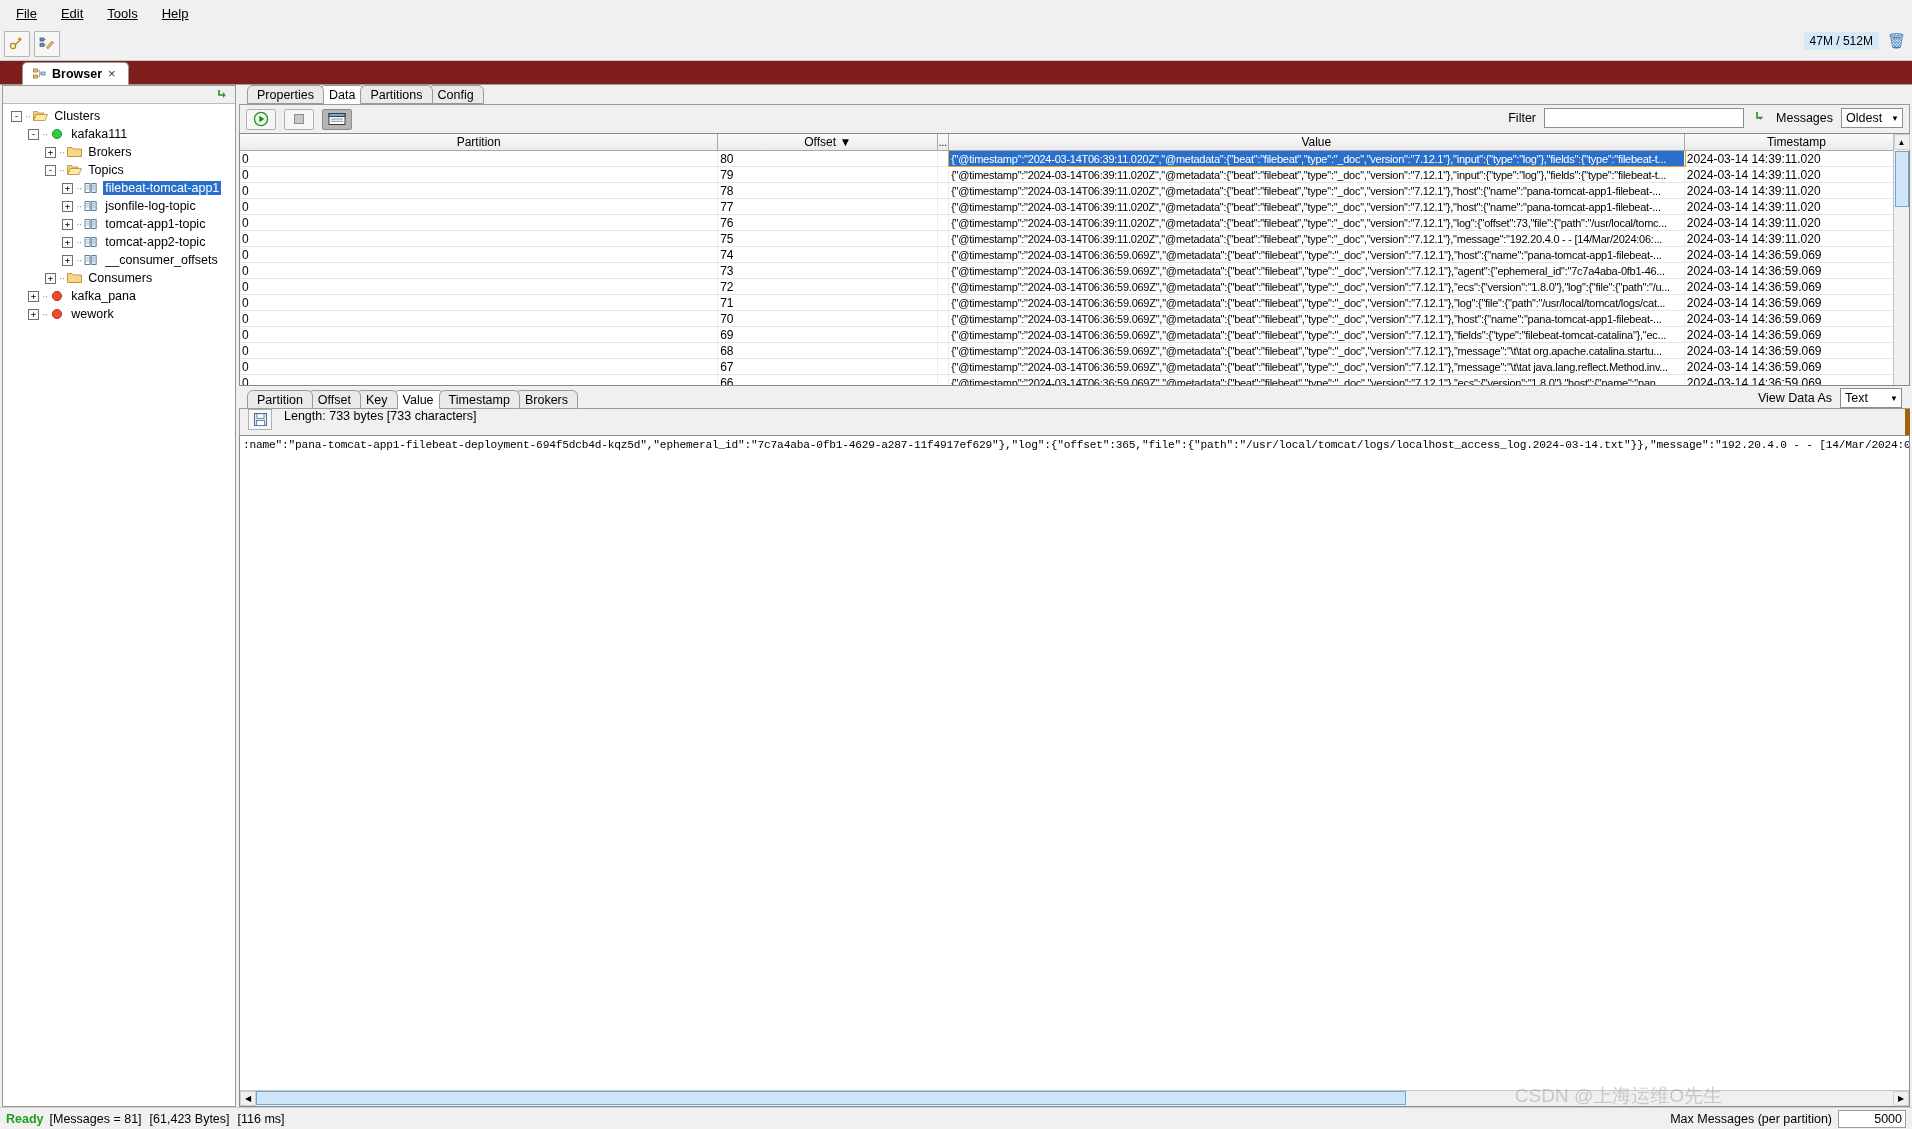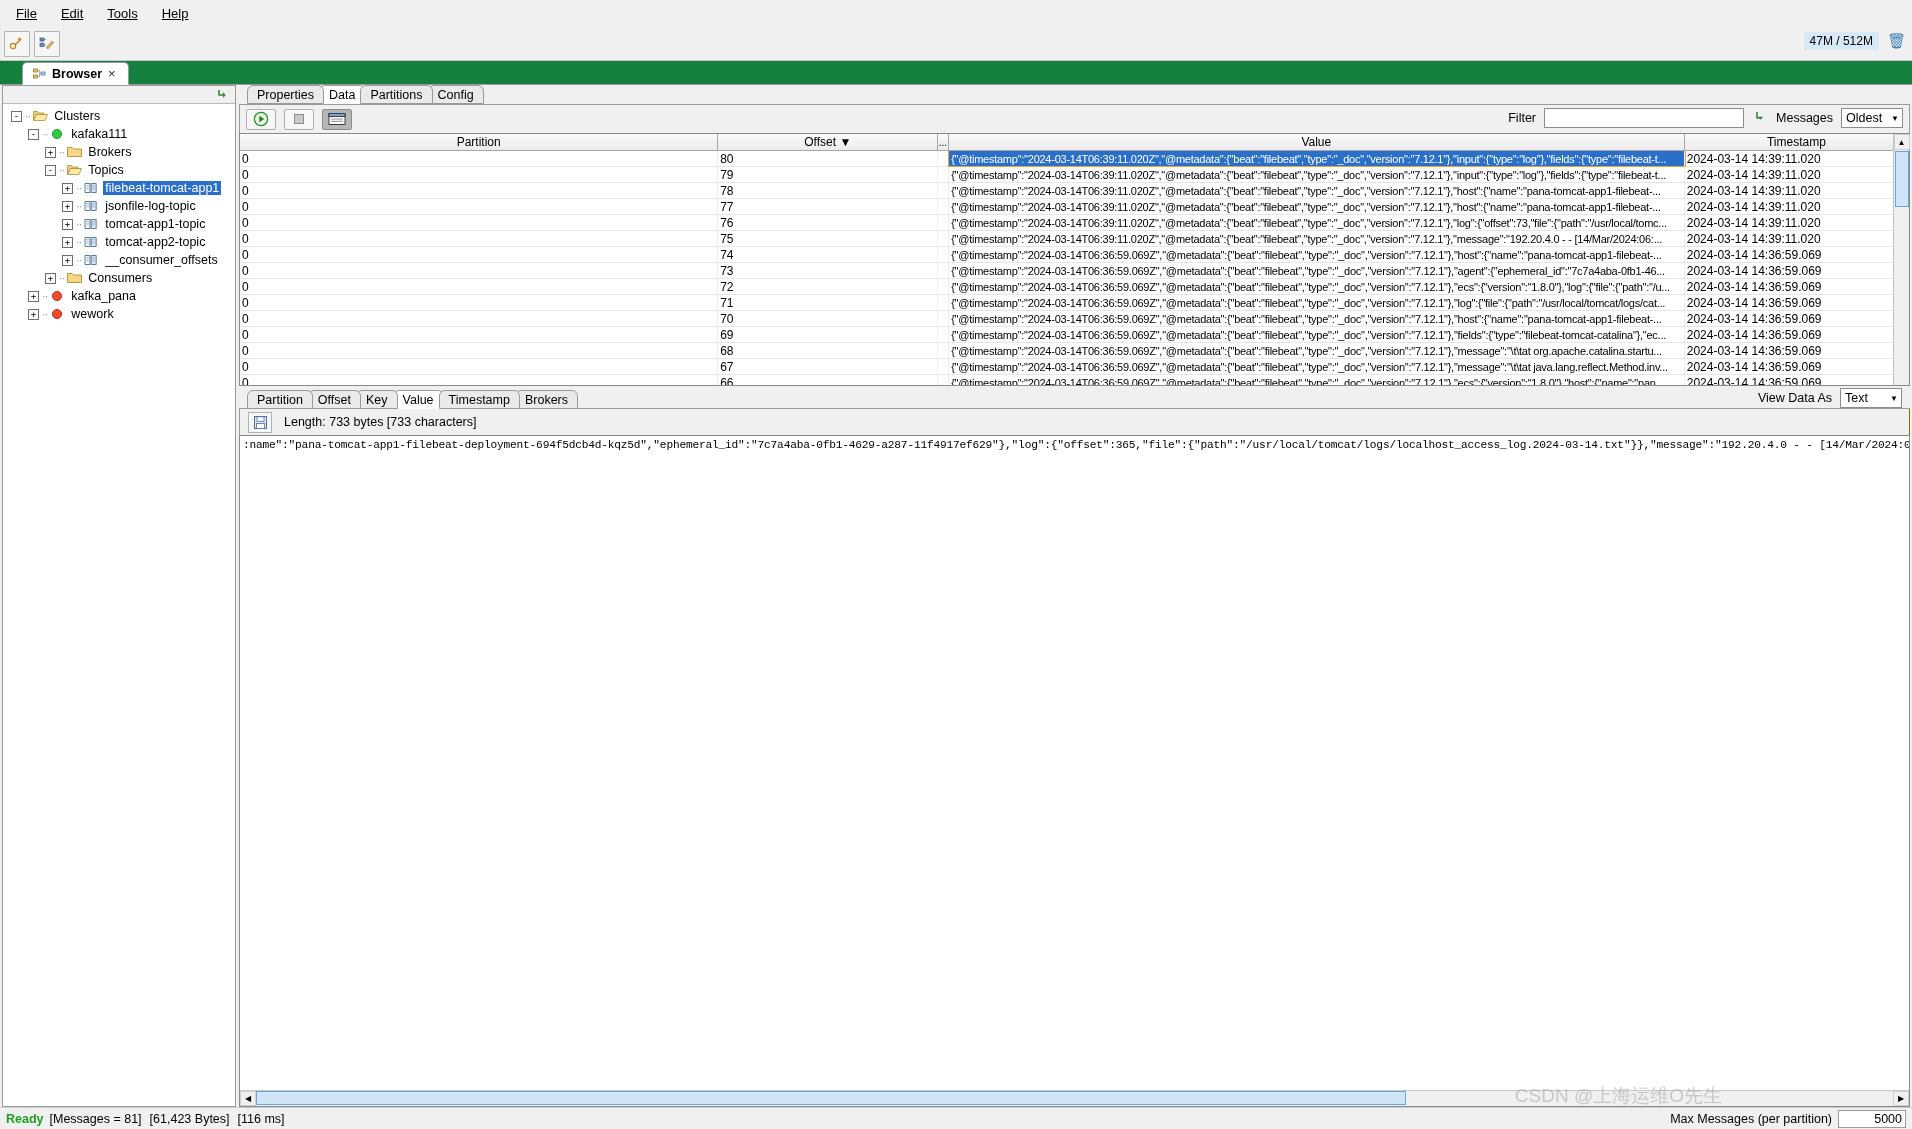--- a/index.html
+++ b/index.html
@@ -41,21 +41,21 @@
   .mem-box {
     position: absolute; right: 6px; top: 4px;
     display: flex; align-items: center; gap: 8px;
     font-size: 12px;
   }
   .mem-val { background: #d7e8f7; padding: 2px 6px; }
   .trash { color: #3a7fb8; font-size: 15px; cursor: pointer; }
 
   
   .tabstrip {
-    height: 24px; background: #15803d; display: flex; align-items: flex-end;
+    height: 24px; background: #7f1d1d; display: flex; align-items: flex-end;
     padding-left: 22px; position: relative;
   }
   .tabstrip:after {
     content: ""; position: absolute; left: 0; right: 0; bottom: 0;
     height: 1px; background: #9a9a9a;
   }
   .doc-tab {
     height: 23px; display: flex; align-items: center; gap: 6px;
     padding: 0 12px 0 10px;
     background: #fff;
@@ -166,22 +166,22 @@
 
   
   .detail-panel {
     flex: 1; display: flex; flex-direction: column; min-height: 0; margin-top: 3px;
   }
   .detail-tabs { height: 20px; display: flex; align-items: flex-end; padding-left: 8px; position: relative; background: #f0f0f0; }
   .detail-tabs:after { content: ""; position: absolute; left:0; right:0; bottom:0; height:1px; background:#9a9a9a; }
   .detail-right { position: absolute; right: 8px; bottom: 1px; display: flex; align-items: center; gap: 8px; }
 
   .detail-bar {
-    height: 26px; background: #f0f0f0; display: flex; align-items: center; gap: 12px;
-    padding: 0 8px; border-left: 1px solid #9a9a9a; border-right: 1px solid #a16207;
+    height: 26px; background: #f0f0f0; display: flex; align-items: flex-start; gap: 12px;
+    padding: 0 8px; border-left: 1px solid #9a9a9a; border-right: 5px solid #a16207;
   }
   .save-btn { width: 24px; height: 21px; border: 1px solid #b0b0b0; background: #f7f7f7;
               display:flex; align-items:center; justify-content:center; cursor:pointer; }
   .length-text { font-size: 12.5px; }
 
   .detail-body {
     flex: 1; border: 1px solid #8a8a8a; background: #fff; min-height: 0;
     display: flex; flex-direction: column; position: relative;
   }
   .detail-text {

